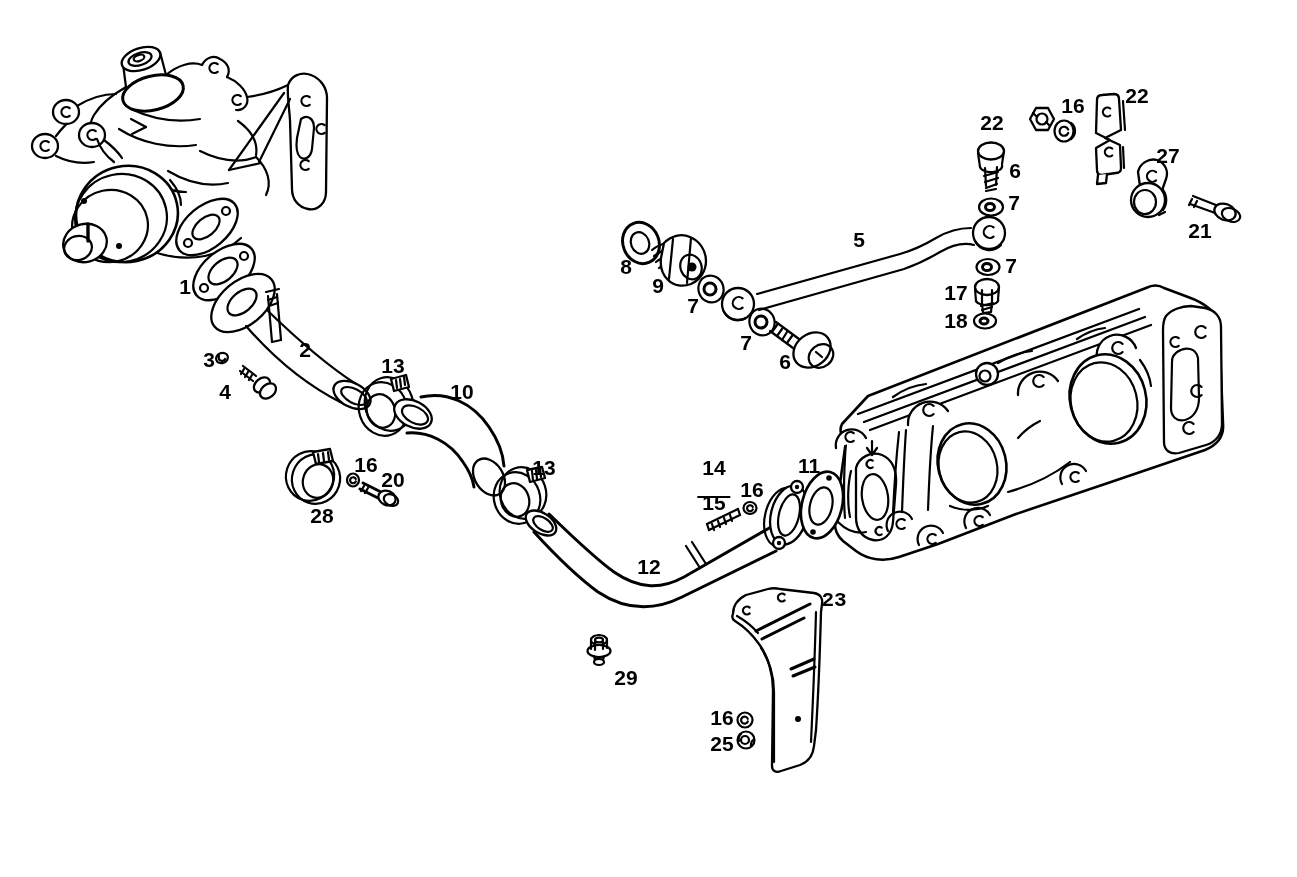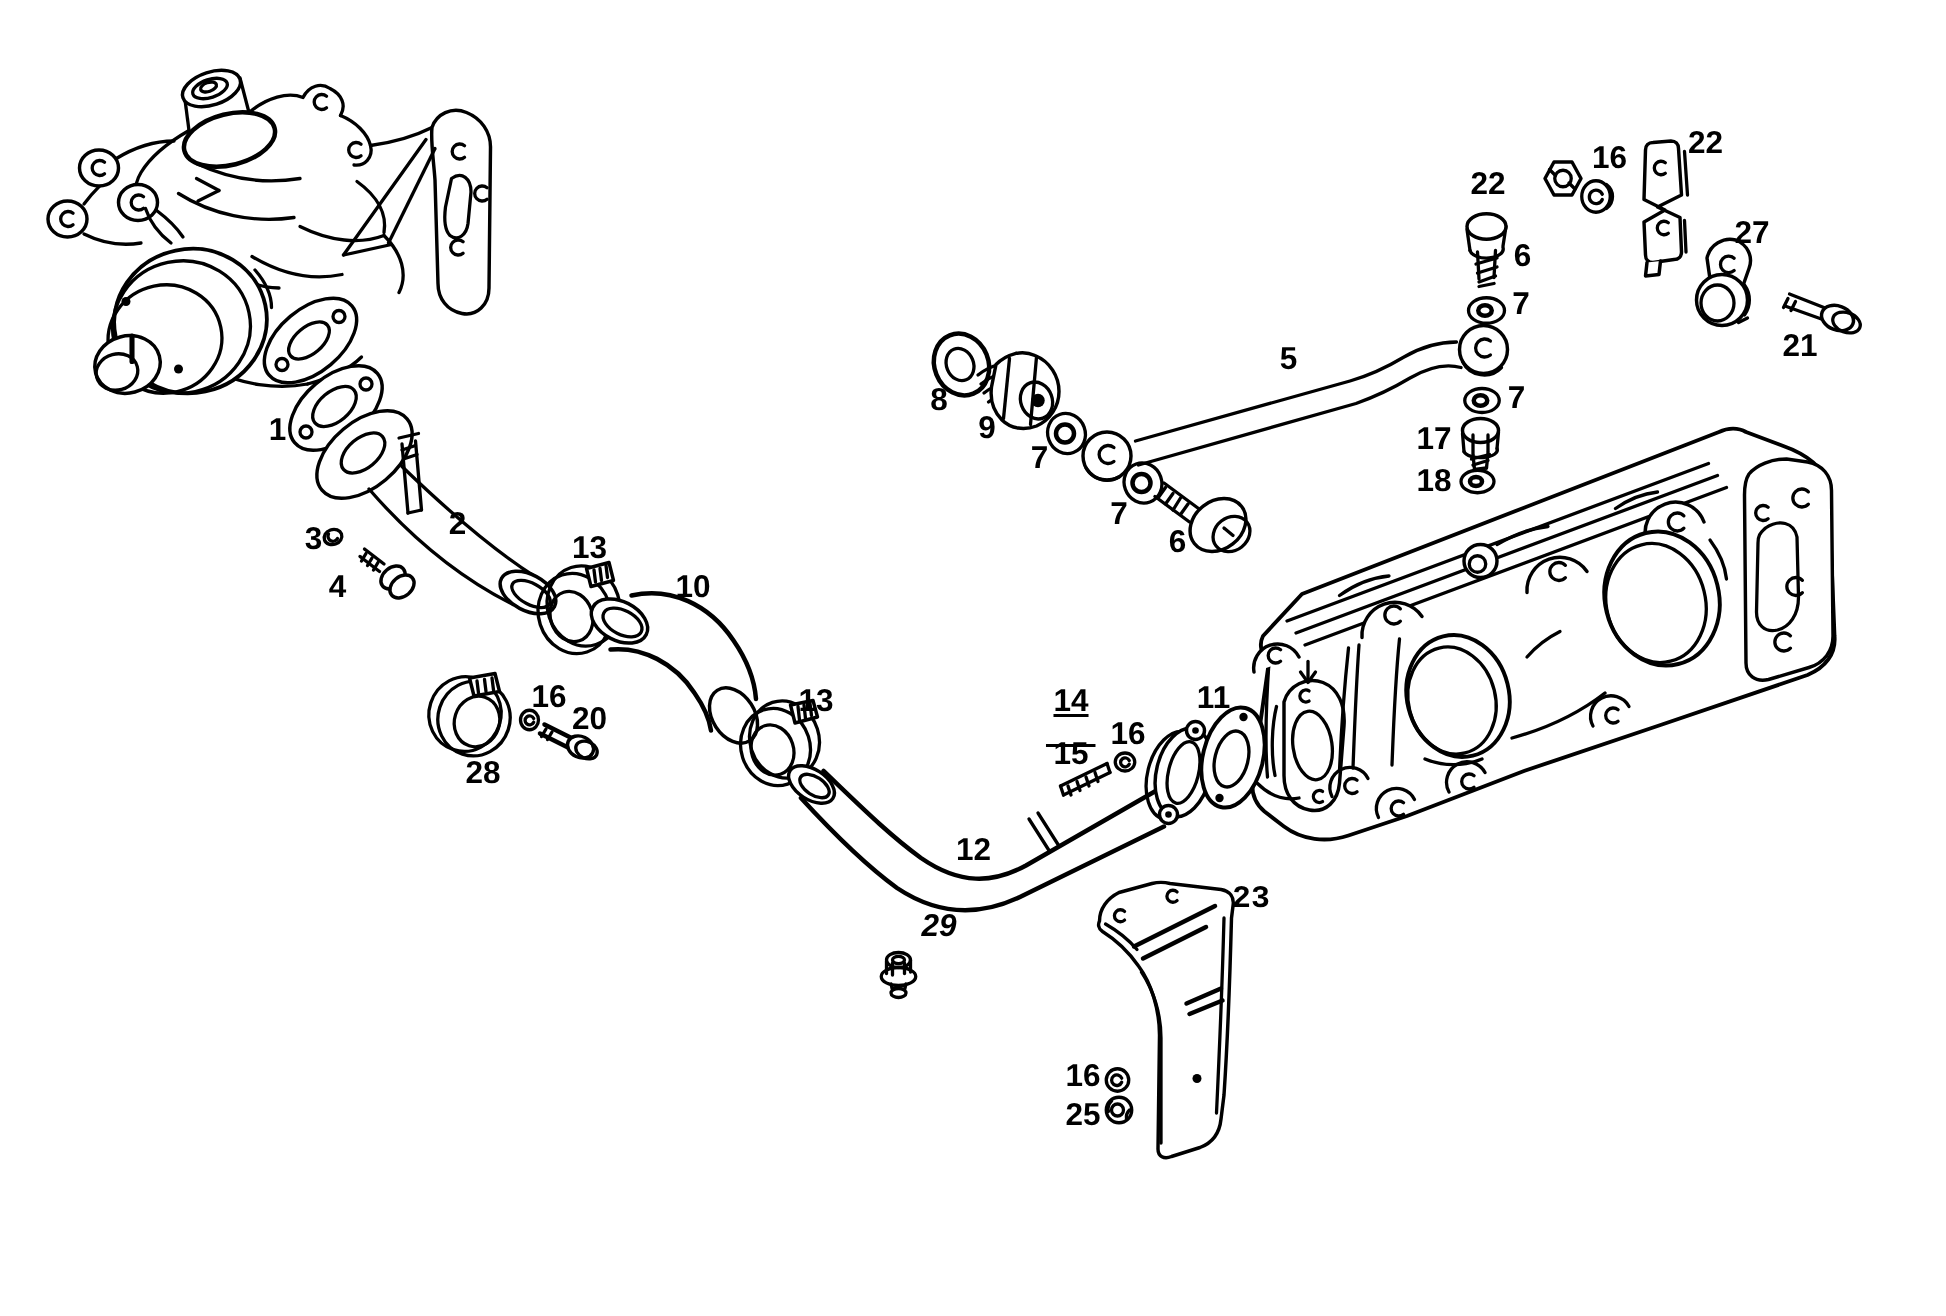--- a/index.html
+++ b/index.html
@@ -9,21 +9,21 @@
   #art *{vector-effect:none;}
   .s{fill:none;stroke:#000;stroke-width:2.2;stroke-linecap:round;stroke-linejoin:round;}
   .s3{fill:none;stroke:#000;stroke-width:3;stroke-linecap:round;stroke-linejoin:round;}
   .sw{fill:#fff;stroke:#000;stroke-width:2.3;stroke-linecap:round;stroke-linejoin:round;}
   .sw3{fill:#fff;stroke:#000;stroke-width:2.6;stroke-linecap:round;stroke-linejoin:round;}
   .bf{fill:#000;stroke:none;}
   .thick{fill:none;stroke:#000;stroke-width:3.4;stroke-linecap:round;}
   #labels-layer{position:absolute;left:0;top:0;width:100%;height:100%;pointer-events:none;}
   .plabel{position:absolute;transform:translate(-50%,-50%);color:#000;
           font:700 21px "Liberation Sans", sans-serif;letter-spacing:0;white-space:nowrap;}
-  .plabel.frac{border-bottom:2.5px solid #000;padding:0 5px 16px 5px;text-decoration:underline;}
+  .plabel.frac{border-bottom:2.5px solid #000;padding:0 5px 16px 5px;}
 </style>
 </head>
 <body>
 
 <div id="canvas">
 <svg id="art" width="1297" height="877" viewBox="0 0 1297 877">
 
   <g>
 
     <path class="s" d="M123,64 L126,87"></path>
@@ -482,18 +482,18 @@
       <span class="plabel" style="left: 1015px; top: 171px;">6</span>
       <span class="plabel" style="left: 1014px; top: 203px;">7</span>
       <span class="plabel" style="left: 1011px; top: 266px;">7</span>
       <span class="plabel" style="left: 956px; top: 293px;">17</span>
       <span class="plabel" style="left: 956px; top: 321px; text-align: center;">18</span>
       <span class="plabel" style="left: 992px; top: 91px; margin-top: 32px;">22</span>
       <span class="plabel" style="left: 1073px; top: 106px;">16</span>
       <span class="plabel" style="left: 1137px; top: 96px;">22</span>
       <span class="plabel" style="left: 1168px; top: 156px;">27</span>
       <span class="plabel" style="left: 1200px; top: 231px;">21</span>
-      <span class="plabel" style="left: 626px; top: 618px; font-style: italic;">29</span>
+      <span class="plabel" style="left: 626px; top: 678px;">29</span>
       <span class="plabel" style="left: 834px; top: 600px; font-family: Liberation Mono, monospace;">23</span>
       <span class="plabel" style="left: 722px; top: 718px;">16</span>
       <span class="plabel" style="left: 722px; top: 744px;">25</span>
     </div>
 </div>
 
 </body></html>

